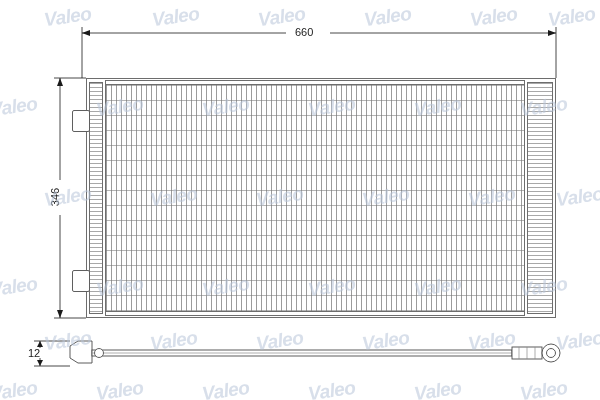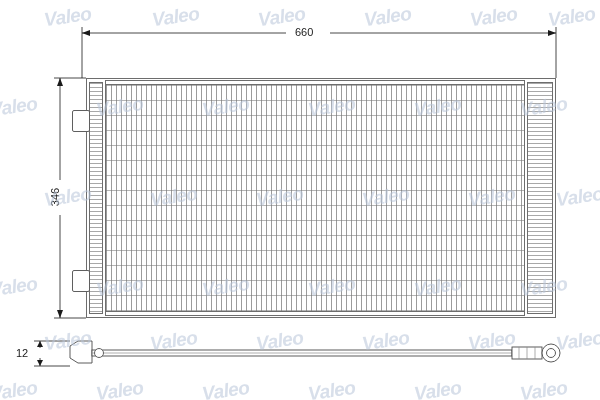--- a/index.html
+++ b/index.html
@@ -171,21 +171,21 @@
       <line x1="527" y1="347" x2="527" y2="359" stroke="#8a8a8a" stroke-width="0.7"></line>
       <line x1="535" y1="347" x2="535" y2="359" stroke="#8a8a8a" stroke-width="0.7"></line>
 
       <circle cx="551" cy="353" r="9" fill="#ffffff"></circle>
       <circle cx="551" cy="353" r="4.5" fill="#ffffff"></circle>
     </g>
   </svg>
 
   <div class="dim-text" style="left:295px; top:26px;">660</div>
   <div class="dim-text vert" style="left:40px; top:191px; width:30px; text-align:center;">346</div>
-  <div class="dim-text" style="left:16px; top:347px;">12</div>
+  <div class="dim-text" style="left:28px; top:347px;">12</div>
 
   <div class="condenser" style="left:86px; top:78px; width:470px; height:240px;">
 
     <div class="cap-frame" style="left:0; top:0; width:470px; height:240px;"></div>
 
     <div class="side-tank" style="left:3px; top:4px; width:14px; height:232px;">
       <div class="tank-hatch"></div>
     </div>
 
     <div class="side-tank" style="left:441px; top:4px; width:26px; height:232px;">

